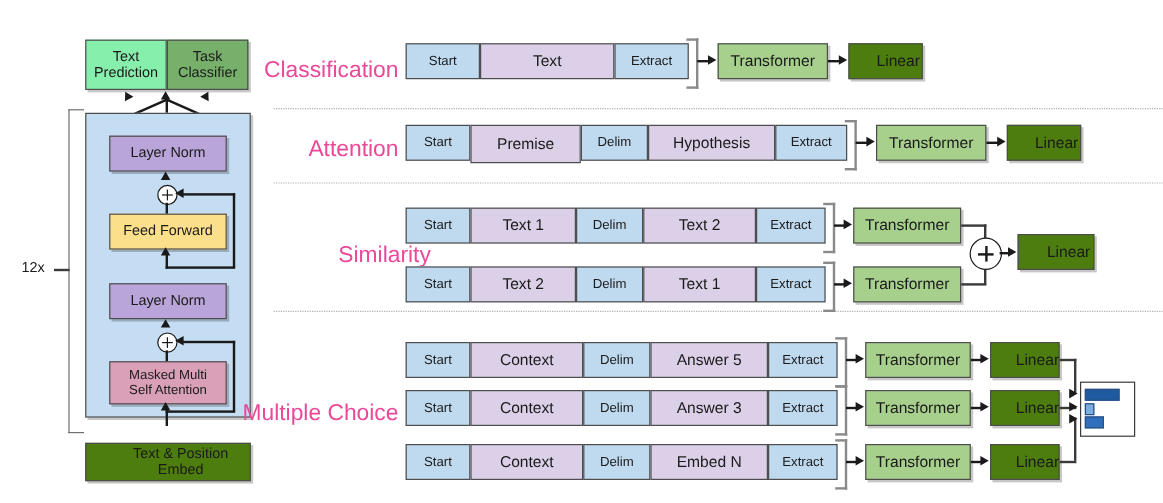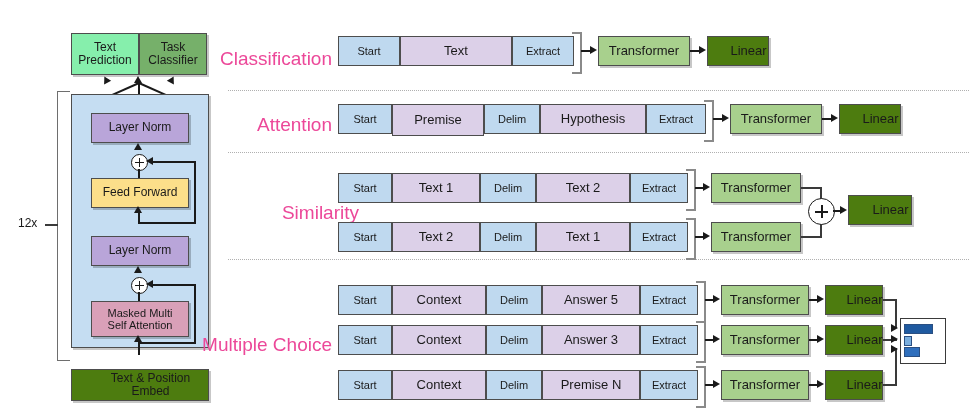--- a/index.html
+++ b/index.html
@@ -334,21 +334,21 @@
   <div class="blk c-lblue" style="left:338px;top:370px;width:54px;height:30px;">
     <span class="t11">Start</span>
     </div>
   <div class="blk c-lav" style="left:392px;top:370px;width:94px;height:30px;">
     <span class="t13">Context</span>
     </div>
   <div class="blk c-lblue" style="left:486px;top:370px;width:56px;height:30px;">
     <span class="t11">Delim</span>
     </div>
   <div class="blk c-lav" style="left:542px;top:370px;width:98px;height:30px;">
-    <span class="t13">Premise N</span>
+    <span class="t13">Embed N</span>
     </div>
   <div class="blk c-lblue" style="left:640px;top:370px;width:58px;height:30px;">
     <span class="t11">Extract</span>
     </div>
   <div class="brk" style="left:696px;top:366px;width:8px;height:38px;"></div>
   <div class="ln hln" style="left:705px;top:384px;width:11px;"></div>
   <div class="arrowhead ar-right" style="left:713px;top:380px;"></div>
   <div class="blk c-green shadow" style="left:721px;top:370px;width:88px;height:30px;">
     <span class="t13">Transformer</span>
     </div>

